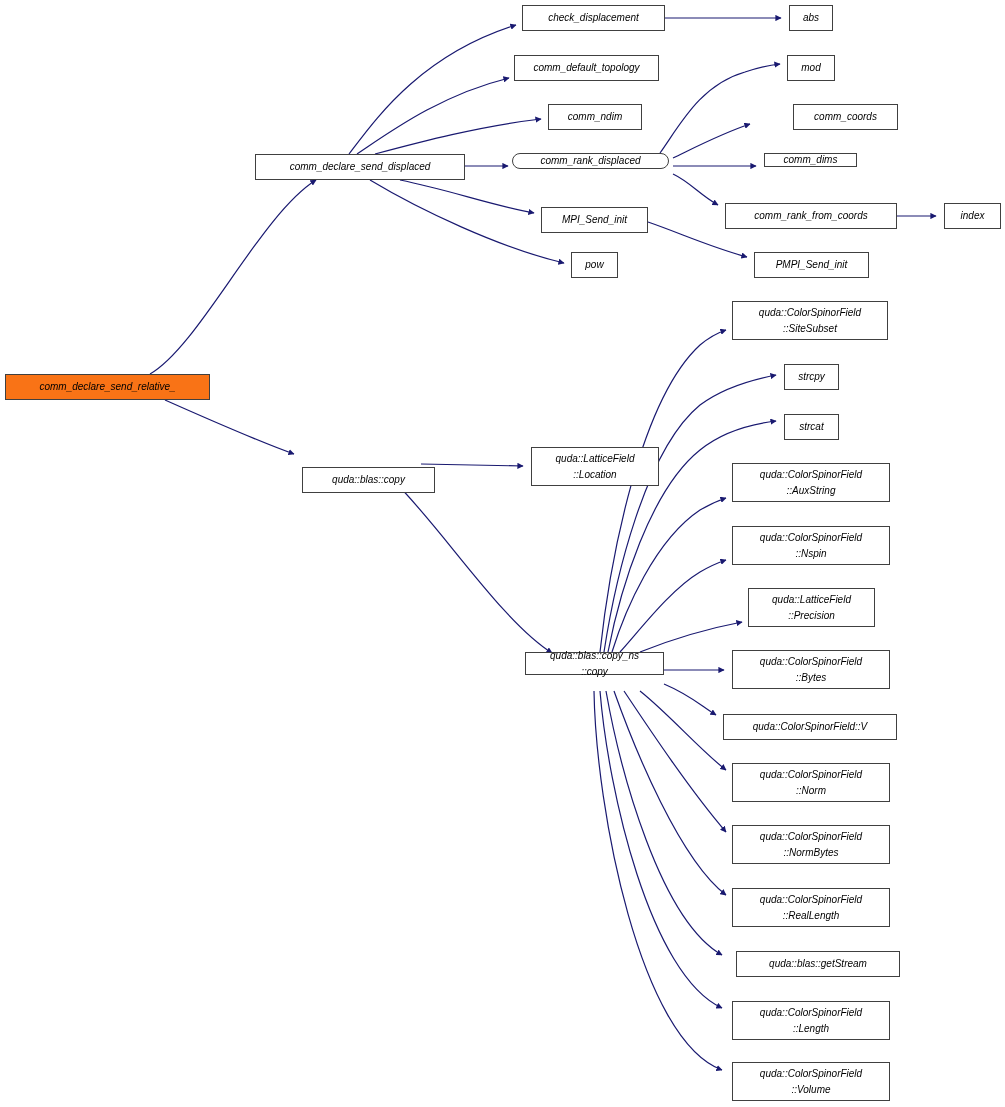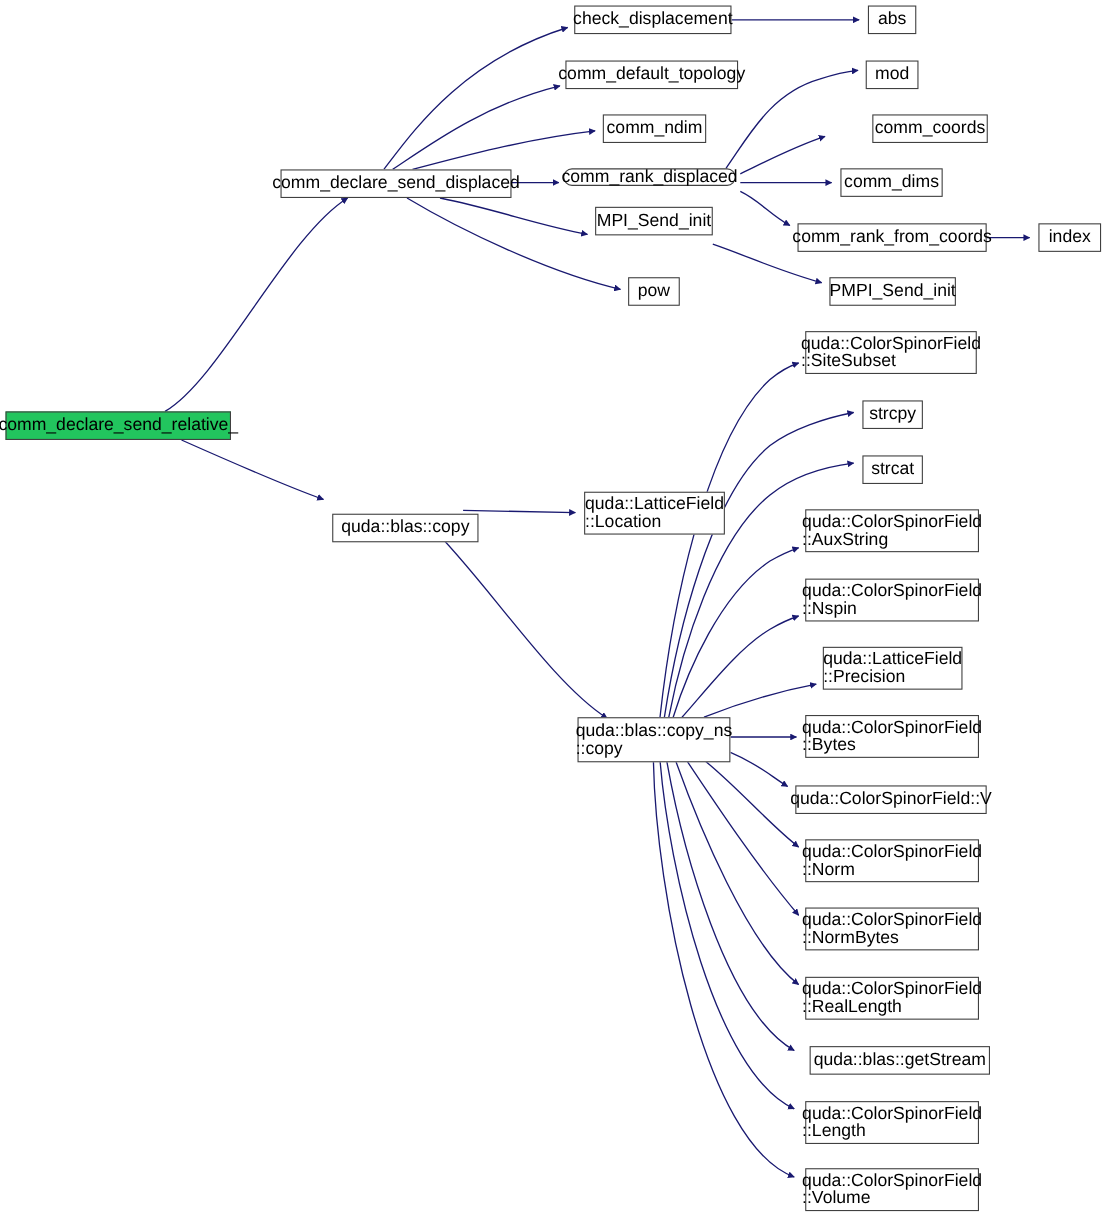--- a/index.html
+++ b/index.html
@@ -24,32 +24,33 @@
     width: 1005px;
     height: 1107px;
     pointer-events: none;
   }
   .node {
     position: absolute;
     box-sizing: border-box;
     border: 1px solid #404040;
     background: #ffffff;
     color: #000000;
-    font-size: 16px;
+    font-size: 10px;
     line-height: 15.5px;
     display: flex;
     align-items: center;
     justify-content: center;
-    text-align: left;
+    text-align: center;
     white-space: pre-line;
     letter-spacing: 0px;
     z-index: 2;
+    font-style: italic;
   }
   .node.root {
-    background: #22c55e;
+    background: #f97316;
     border: 1px solid #404040;
   }
 </style>
 </head>
 <body>
 
 <div id="graph">
   <svg id="edges" viewBox="0 0 1005 1107" xmlns="http://www.w3.org/2000/svg">
     <defs>
       <marker id="arrow" viewBox="0 0 10 10" refX="9" refY="5" markerWidth="5.2" markerHeight="5.2" orient="auto-start-reverse">
@@ -87,36 +88,36 @@
         <path d="M 614,691 C 635,750 680,860 726,895" fill="none" stroke="#191970" stroke-width="1.2" marker-end="url(#arrow)"></path>
         <path d="M 606,691 C 620,770 660,920 722,955" fill="none" stroke="#191970" stroke-width="1.2" marker-end="url(#arrow)"></path>
         <path d="M 600,691 C 608,790 650,975 722,1008" fill="none" stroke="#191970" stroke-width="1.2" marker-end="url(#arrow)"></path>
         <path d="M 594,691 C 596,810 640,1040 722,1070" fill="none" stroke="#191970" stroke-width="1.2" marker-end="url(#arrow)"></path>
       </g>
   </svg>
   <div id="node-layer">
       <div class="node root" style="left: 5px; top: 374px; width: 205px; height: 26px;">comm_declare_send_relative_</div>
       <div class="node" style="left: 255px; top: 154px; width: 210px; height: 26px;">comm_declare_send_displaced</div>
       <div class="node" style="left: 522px; top: 5px; width: 143px; height: 26px;">check_displacement</div>
-      <div class="node" style="left: 514px; top: 55px; width: 157px; height: 26px;">comm_default_topology</div>
+      <div class="node" style="left: 514px; top: 55px; width: 145px; height: 26px;">comm_default_topology</div>
       <div class="node" style="left: 548px; top: 104px; width: 94px; height: 26px;">comm_ndim</div>
       <div class="node" style="left: 512px; top: 153px; width: 157px; height: 16px; border-radius: 13px;">comm_rank_displaced</div>
-      <div class="node" style="left: 541px; top: 188px; width: 107px; height: 26px;">MPI_Send_init</div>
+      <div class="node" style="left: 541px; top: 207px; width: 107px; height: 26px;">MPI_Send_init</div>
       <div class="node" style="left: 571px; top: 252px; width: 47px; height: 26px;">pow</div>
       <div class="node" style="left: 789px; top: 5px; width: 44px; height: 26px;">abs</div>
       <div class="node" style="left: 787px; top: 55px; width: 48px; height: 26px;">mod</div>
       <div class="node" style="left: 757px; top: 104px; width: 105px; height: 26px; margin-left: 36px;">comm_coords</div>
-      <div class="node" style="left: 764px; top: 153px; width: 93px; height: 26px;">comm_dims</div>
+      <div class="node" style="left: 764px; top: 153px; width: 93px; height: 14px;">comm_dims</div>
       <div class="node" style="left: 725px; top: 203px; width: 172px; height: 26px;">comm_rank_from_coords</div>
       <div class="node" style="left: 944px; top: 203px; width: 57px; height: 26px;">index</div>
       <div class="node" style="left: 754px; top: 252px; width: 115px; height: 26px;">PMPI_Send_init</div>
       <div class="node" style="left: 302px; top: 451px; width: 133px; height: 26px; margin-top: 16px;">quda::blas::copy</div>
       <div class="node" style="left: 531px; top: 447px; width: 128px; height: 39px;">quda::LatticeField
 ::Location</div>
-      <div class="node" style="left: 525px; top: 652px; width: 139px; height: 41px;">quda::blas::copy_ns
+      <div class="node" style="left: 525px; top: 652px; width: 139px; height: 23px;">quda::blas::copy_ns
 ::copy</div>
       <div class="node" style="left: 732px; top: 301px; width: 156px; height: 39px;">quda::ColorSpinorField
 ::SiteSubset</div>
       <div class="node" style="left: 784px; top: 364px; width: 55px; height: 26px;">strcpy</div>
       <div class="node" style="left: 784px; top: 414px; width: 55px; height: 26px;">strcat</div>
       <div class="node" style="left: 732px; top: 463px; width: 158px; height: 39px;">quda::ColorSpinorField
 ::AuxString</div>
       <div class="node" style="left: 732px; top: 526px; width: 158px; height: 39px;">quda::ColorSpinorField
 ::Nspin</div>
       <div class="node" style="left: 748px; top: 588px; width: 127px; height: 39px;">quda::LatticeField

